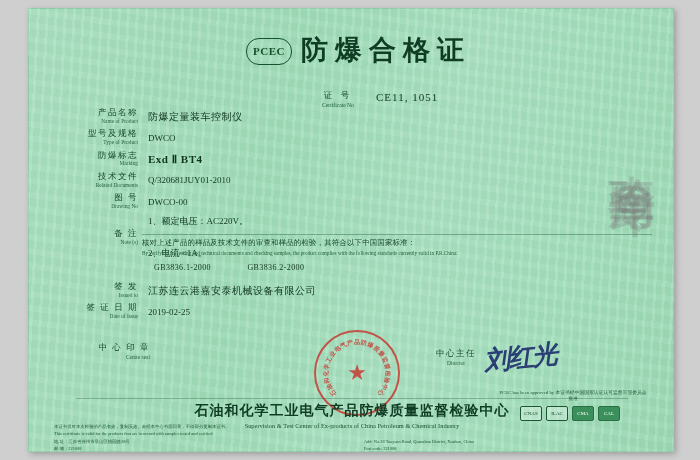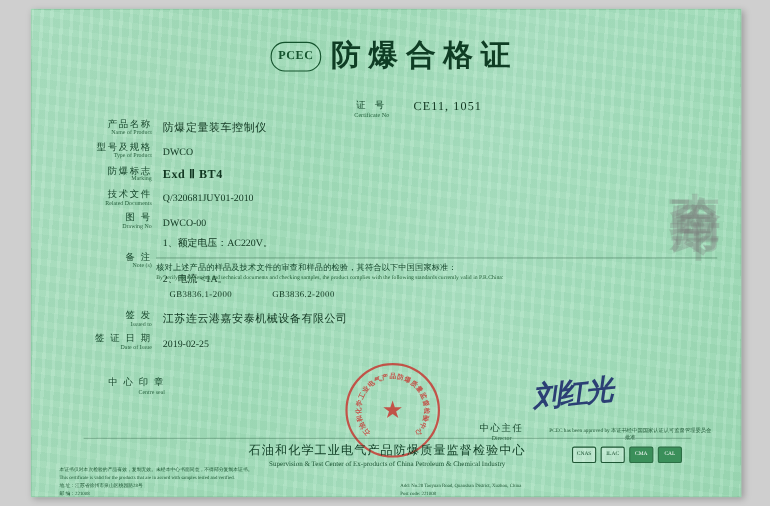--- a/index.html
+++ b/index.html
@@ -253,21 +253,20 @@
     transform-origin: 0 0;
     white-space: nowrap;
     font-family: "DejaVu Sans", sans-serif;
   }
   .dir-lbl {
     position: absolute;
     left: 382px;
     top: 10px;
     text-align: center;
     width: 56px;
-    margin-top: 36px;
   }
   .dir-lbl .cn { font-size: 8.5px; color: #15452a; letter-spacing: 1.5px; display:block; }
   .dir-lbl .en { font-size: 5.4px; color: #2a6340; display:block; font-family: "Liberation Serif", serif; }
   .sig {
     position: absolute;
     left: 438px;
     top: 2px;
     font-size: 26px;
     color: #1b2a6b;
     font-family: "DejaVu Serif", serif;
@@ -296,25 +295,25 @@
     top: 382px;
     text-align: center;
   }
   .orgline .sep {
     position: absolute;
     left: 30px; right: 30px; top: -4px;
     height: 1px;
     background: rgba(20,69,42,0.3);
   }
   .org-cn {
-    font-size: 11px;
+    font-size: 14px;
     color: #0f3d24;
     letter-spacing: 1px;
     font-family: "DejaVu Sans", sans-serif;
-    font-weight: normal;
+    font-weight: bold;
   }
   .org-en {
     font-size: 6.4px;
     color: #1c5433;
     margin-top: 2px;
     font-family: "Liberation Serif", serif;
   }
   .badges {
     position: absolute;
     right: 38px;

